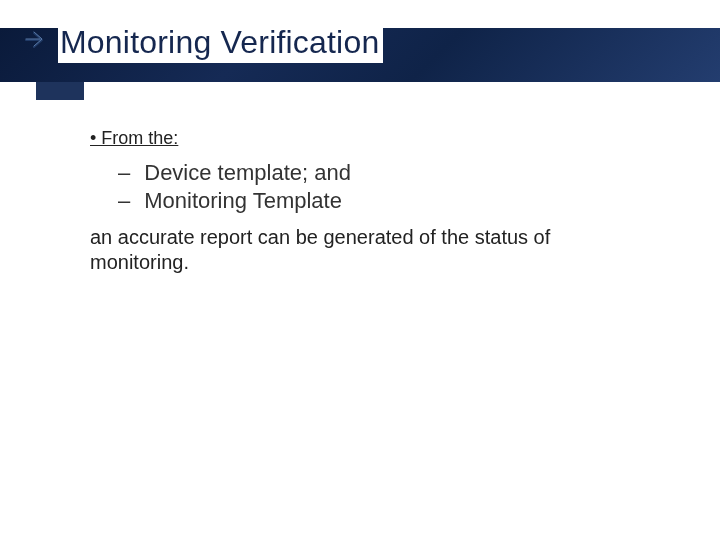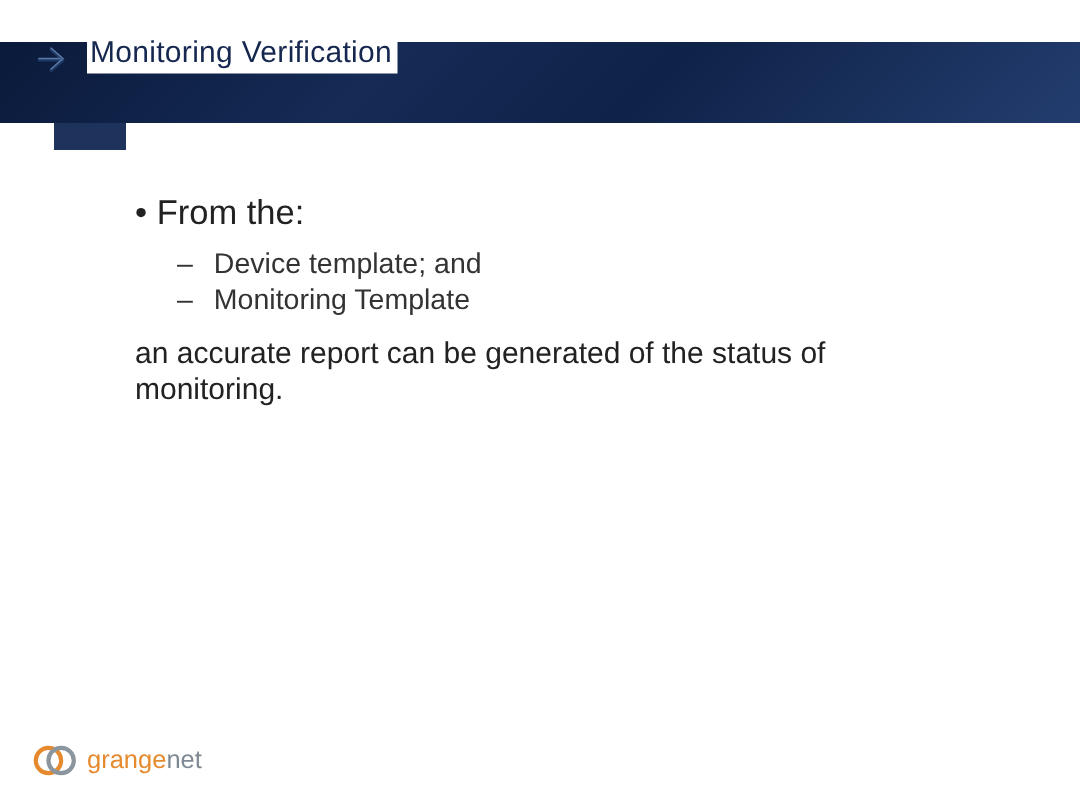--- a/index.html
+++ b/index.html
@@ -10,21 +10,21 @@
   .title-bar {
     position: absolute;
     top: 28px; left: 0;
     width: 720px; height: 54px;
     background: linear-gradient(135deg, #0a1a3a 0%, #152a55 35%, #0f2348 60%, #233d6f 100%);
     display: flex; align-items: center;
   }
   .title-text {
     position: absolute;
     left: 58px; top: 24px;
-    font-size: 20px;
+    font-size: 32px;
     color: #15274f;
     background: #fff;
     padding: 0 4px 2px 2px;
     z-index: 2;
     letter-spacing: 0.2px;
   }
   .arrow-icon {
     position: absolute;
     left: 22px; top: 25px;
     width: 30px; height: 30px;
@@ -33,22 +33,22 @@
   .left-accent {
     position: absolute;
     left: 36px; top: 82px;
     width: 48px; height: 18px;
     background: #1e335c;
     z-index: 1;
   }
 
   
   .content { position: absolute; left: 90px; top: 128px; width: 560px; color: #222; }
-  .bullet-1 { font-size: 23px; margin-bottom: 10px; }
-  .sub { margin-left: 28px; font-size: 19px; line-height: 1.28; color: #333; }
+  .bullet-1 { font-size: 18px; margin-bottom: 10px; text-decoration: underline; }
+  .sub { margin-left: 28px; font-size: 22px; line-height: 1.28; color: #333; }
   .dash { display: inline-block; width: 14px; }
   .para { font-size: 20px; margin-top: 10px; line-height: 1.22; }
   .gap { height: 28px; }
 
   
   .footer {
     position: absolute;
     left: 22px; bottom: 18px;
     display: flex; align-items: center; gap: 6px;
   }
@@ -77,26 +77,14 @@
   <div class="title-text">Monitoring Verification</div>
 
   <div class="content">
     <div class="bullet-1">• From the:</div>
     <div class="sub">–<span class="dash"></span><span>Device template; and</span></div>
     <div class="sub">–<span class="dash"></span><span>Monitoring Template</span></div>
     <div class="para">an accurate report can be generated of the status of monitoring.</div>
     <div class="gap"></div>
   </div>
 
-  <div class="footer">
-    <span class="logo-mark">
-      <svg viewBox="0 0 32 32" width="30" height="30">
-        <circle cx="11" cy="16" r="9" fill="none" stroke="#e58a2e" stroke-width="3"></circle>
-        <circle cx="20" cy="16" r="9" fill="none" stroke="#8a959e" stroke-width="3"></circle>
-      </svg>
-    </span>
-    <span class="logo-type">
-      <span class="logo-g1">grange</span>
-        <span class="logo-g2">net</span>
-    </span>
-  </div>
 
 </div>
 
 </body></html>

